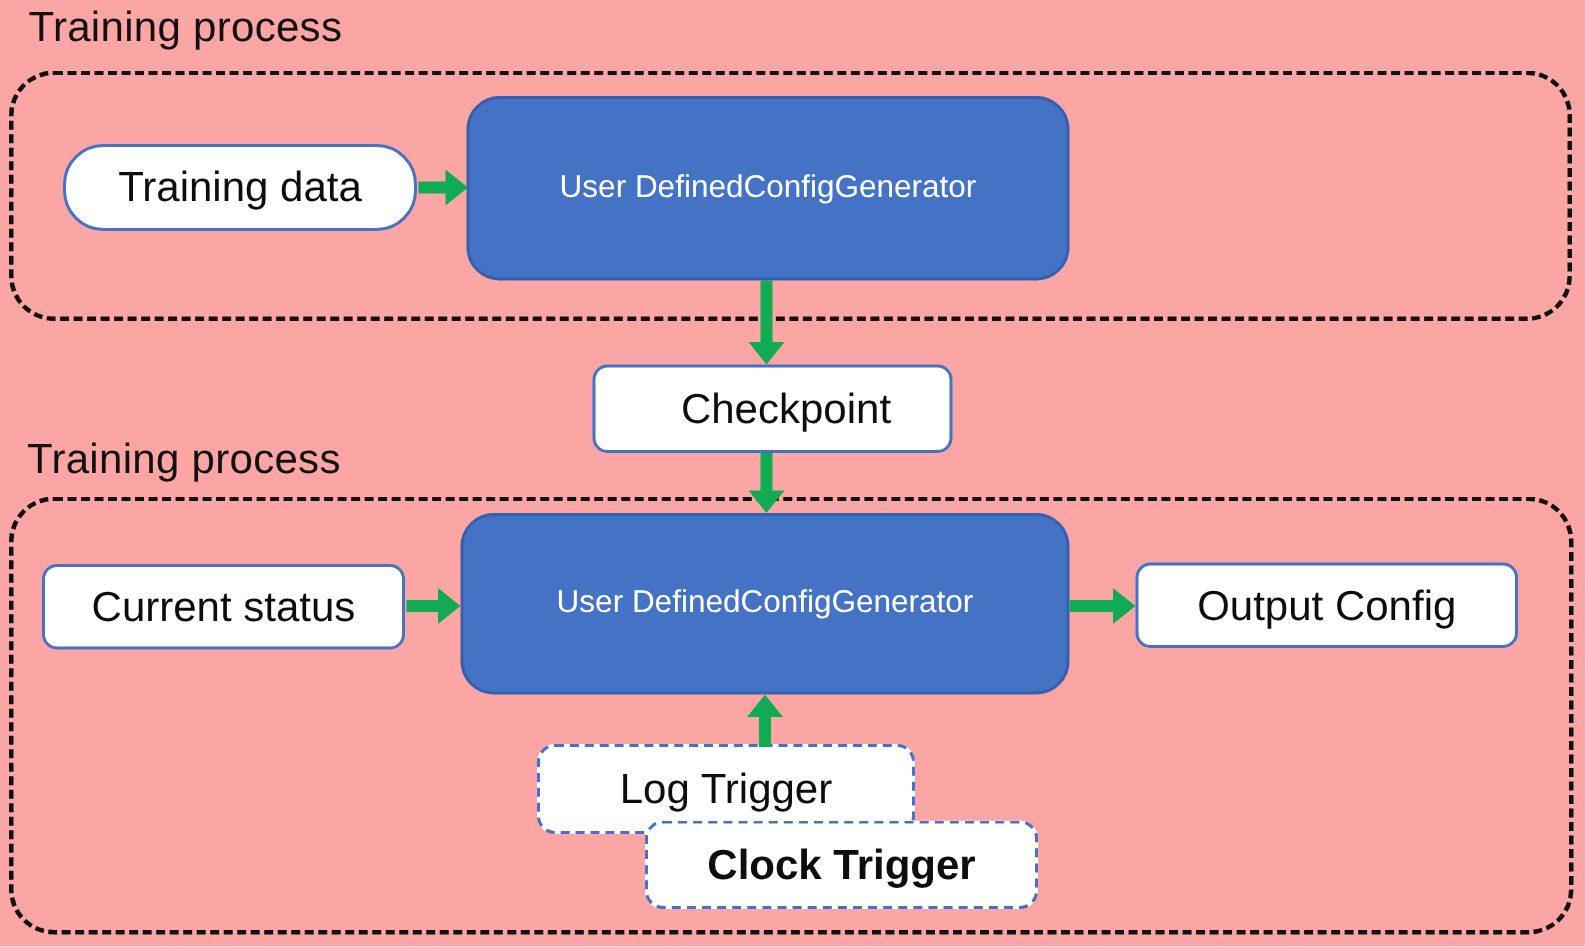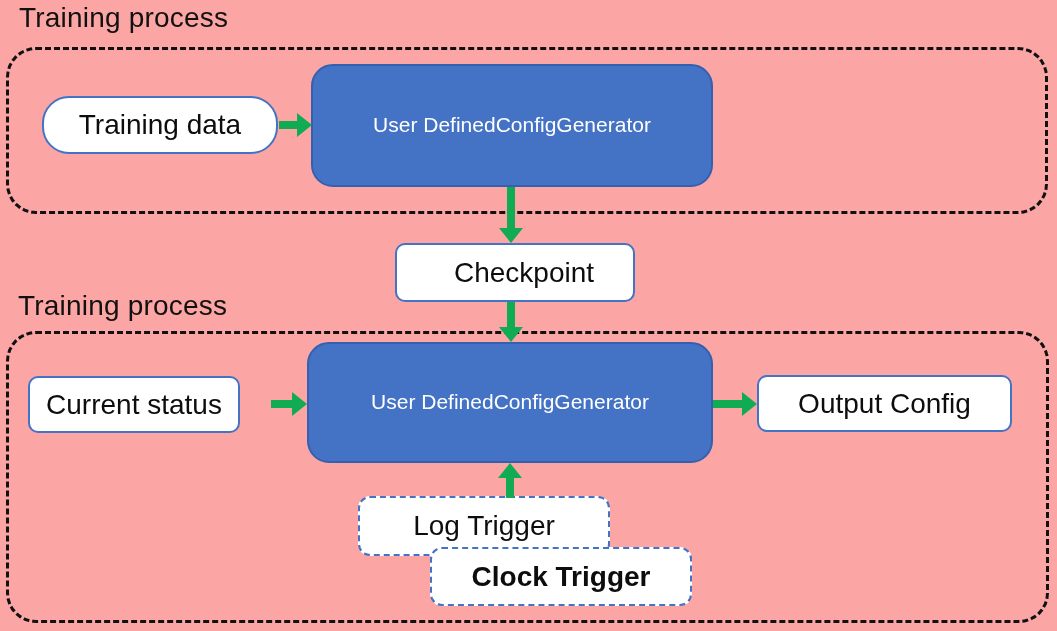--- a/index.html
+++ b/index.html
@@ -116,21 +116,21 @@
   #title-training      { left: 19px;  top: 2px; }
   #region-training     { left: 6px;   top: 47px;  width: 1042px; height: 167px; }
   #node-training-data  { left: 42px;  top: 96px;  width: 236px;  height: 58px; border-radius: 27px; }
   #arrow-td-gen        { left: 279px; top: 112px; width: 33px;   height: 26px; }
   #node-generator-train{ left: 311px; top: 64px;  width: 402px;  height: 123px; }
   #arrow-gen-ckpt      { left: 498px; top: 187px; width: 26px;   height: 56px; }
   #node-checkpoint     { left: 395px; top: 243px; width: 240px;  height: 59px; padding-left: 18px; }
   #arrow-ckpt-gen      { left: 498px; top: 302px; width: 26px;   height: 40px; }
   #title-inference     { left: 18px;  top: 290px; }
   #region-inference    { left: 6px;   top: 331px; width: 1043px; height: 292px; }
-  #node-current-status { left: 28px;  top: 376px; width: 212px;  height: 57px; }
+  #node-current-status { left: 28px;  top: 376px; width: 242px;  height: 57px; }
   #arrow-cs-gen        { left: 271px; top: 391px; width: 36px;   height: 26px; }
   #node-generator-inf  { left: 307px; top: 342px; width: 406px;  height: 121px; }
   #arrow-gen-output    { left: 713px; top: 391px; width: 44px;   height: 26px; }
   #node-output-config  { left: 757px; top: 375px; width: 255px;  height: 57px; }
   #arrow-trig-gen      { left: 497px; top: 463px; width: 26px;   height: 35px; }
   #node-log-trigger    { left: 358px; top: 496px; width: 252px;  height: 60px; }
   #node-clock-trigger  { left: 430px; top: 547px; width: 262px;  height: 59px; z-index: 2; font-weight: bold; }
 </style>
 </head>
 <body>

